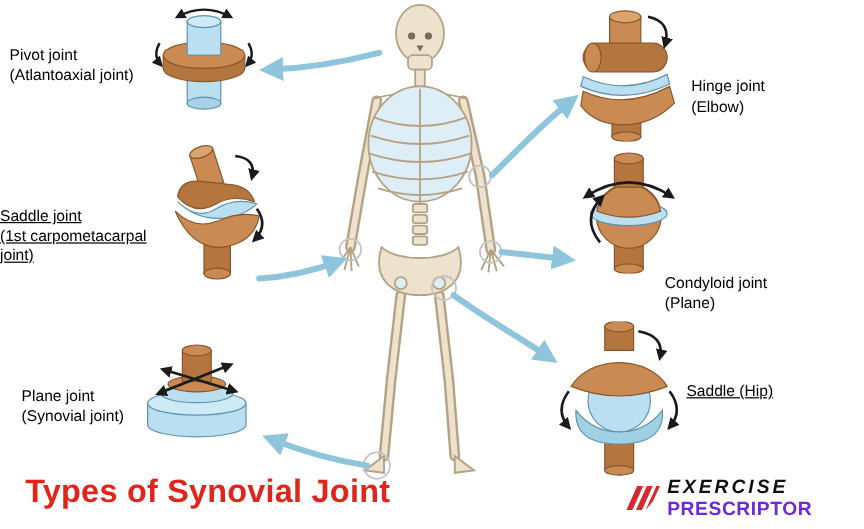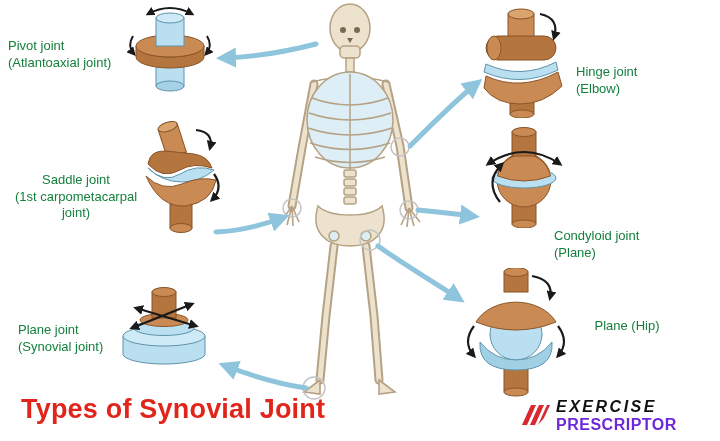--- a/index.html
+++ b/index.html
@@ -1,19 +1,19 @@
 <!DOCTYPE html>
 <html><head>
 <meta charset="utf-8">
 <style>
   html,body{margin:0;padding:0;background:#fff;}
   .stage{position:relative;width:720px;height:441px;background:#ffffff;overflow:hidden;
          font-family:"Liberation Sans",sans-serif;}
-  .label{position:absolute;z-index:4;font-size:13px;color:#15803d;line-height:1.28;}
-  .label.center{text-align:center;}
+  .label{position:absolute;z-index:4;font-size:13px;color:#000000;line-height:1.28;}
+  .label.center{text-decoration:underline;}
   .title{position:absolute;left:21px;top:394px;z-index:4;font-size:27px;font-weight:bold;
          color:#e1251b;letter-spacing:.2px;}
   .illus{position:absolute;z-index:3;}
   .skeleton{position:absolute;z-index:1;}
   .arrows{position:absolute;left:0;top:0;z-index:2;pointer-events:none;}
   .logo{position:absolute;left:520px;top:398px;z-index:4;display:flex;align-items:center;gap:6px;}
   .logo-text{display:flex;flex-direction:column;line-height:1.1;}
   .logo-line1{font-size:16px;font-weight:bold;font-style:italic;letter-spacing:2.5px;color:#111;}
   .logo-line2{font-size:16px;font-weight:bold;letter-spacing:.5px;color:#6d28d9;}
 </style>
@@ -230,21 +230,21 @@
     <div>Condyloid joint</div>
     <div>(Plane)</div>
   </div>
 
   <div class="label" style="left:18px;top:322px">
     <div>Plane joint</div>
     <div>(Synovial joint)</div>
   </div>
 
   <div class="label center" style="left:572px;top:318px;width:110px">
-    <div>Plane (Hip)</div>
+    <div>Saddle (Hip)</div>
   </div>
 
   <div class="title">Types of Synovial Joint</div>
 
   <div class="logo">
     <svg width="30" height="30" viewBox="0 0 30 30">
       <polygon points="2,24 11,4 16,4 7,24" fill="#d7282f"></polygon>
       <polygon points="10,24 19,4 24,4 15,24" fill="#d7282f"></polygon>
       <polygon points="18,24 27,4 30,4 24,17" fill="#d7282f"></polygon>
     </svg>

